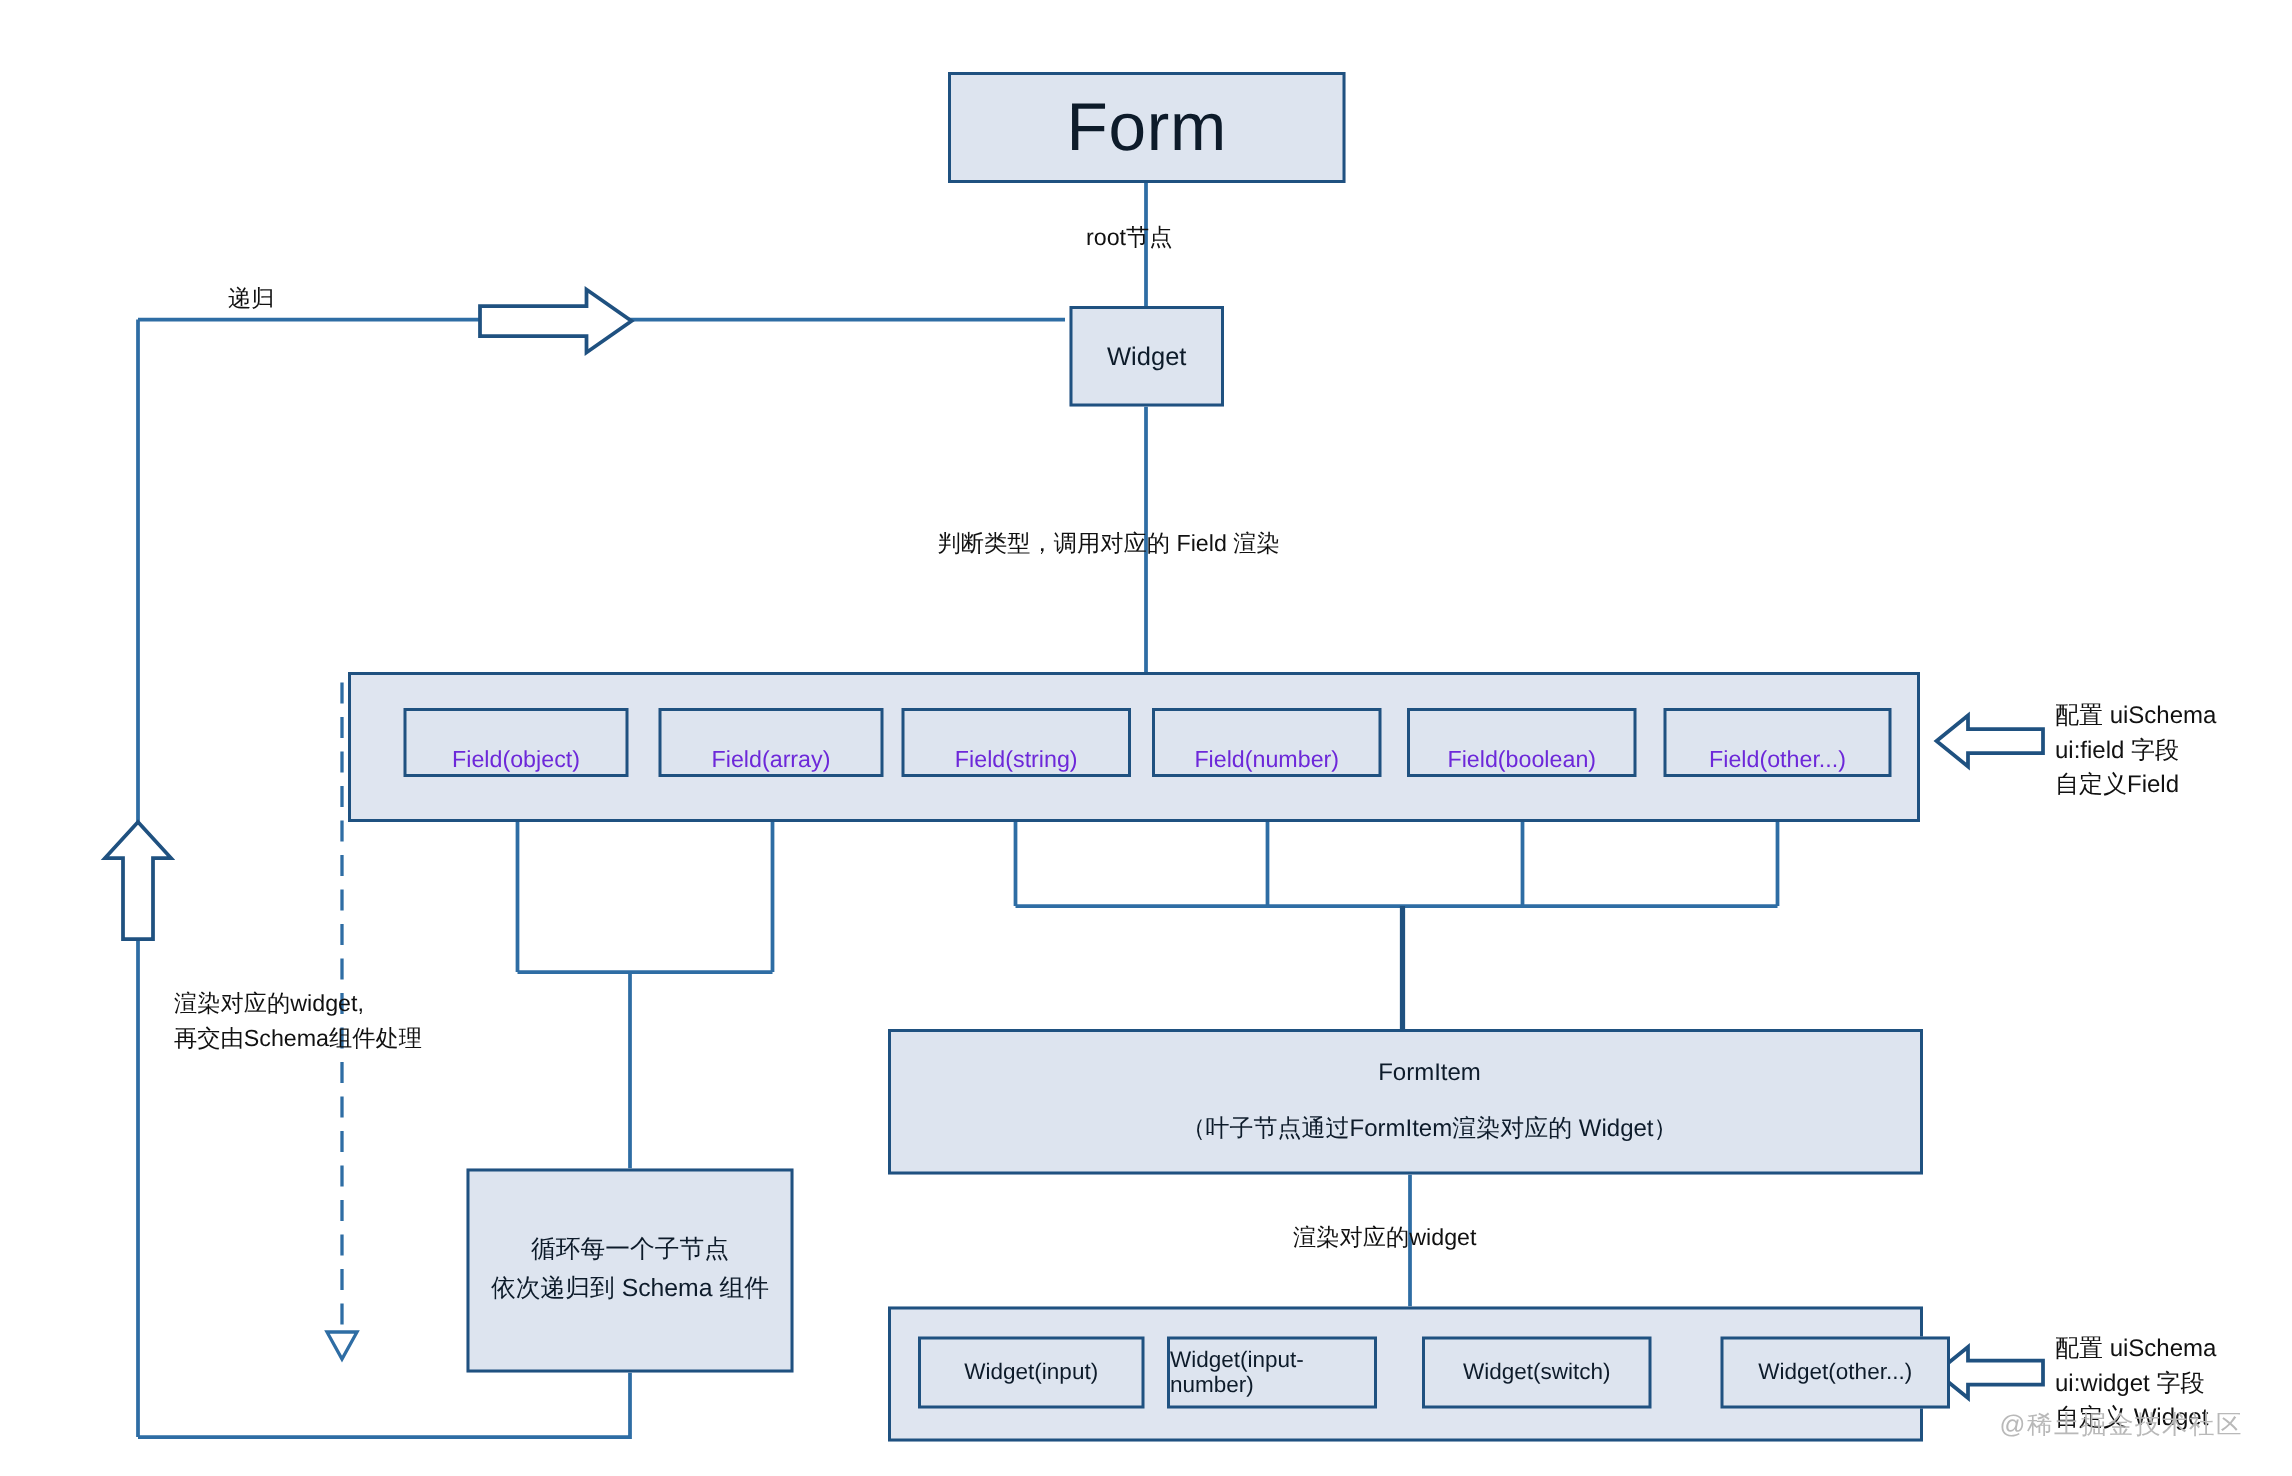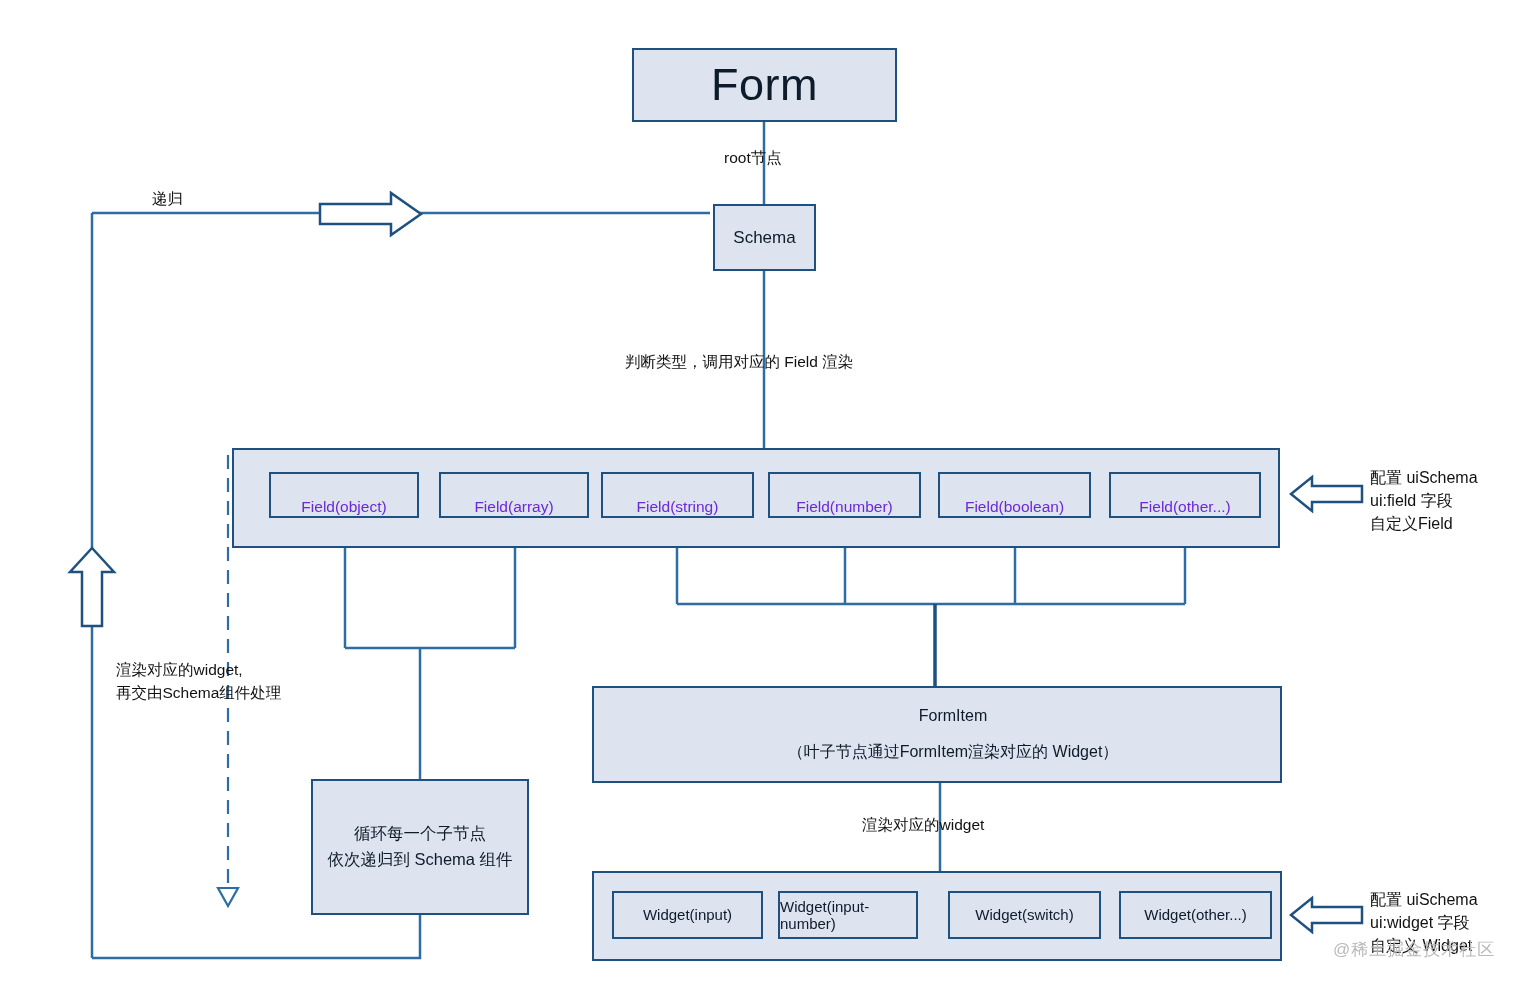--- a/index.html
+++ b/index.html
@@ -192,21 +192,21 @@
 
       <polygon points="1362,907 1312,907 1312,898 1291,915 1312,932 1312,923 1362,923" fill="#ffffff" stroke="#1f5180" stroke-width="2.5"></polygon>
     </g>
   </svg>
 
   <div class="node node-form">
     <span>Form</span>
   </div>
 
   <div class="node node-schema">
-    <span>Schema</span>
+    <span>Widget</span>
   </div>
 
   <div class="band band-fields"></div>
   <div id="field-boxes">
       <div class="field-box" style="left: 269px; width: 150px;">
         <span>Field(object)</span>
       </div>
       <div class="field-box" style="left: 439px; width: 150px;">
         <span>Field(array)</span>
       </div>
@@ -233,21 +233,21 @@
   <div id="widget-boxes">
       <div class="widget-box" style="left: 612px; width: 151px;">
         <span>Widget(input)</span>
       </div>
       <div class="widget-box" style="left: 778px; width: 140px;">
         <span>Widget(input-number)</span>
       </div>
       <div class="widget-box" style="left: 948px; width: 153px;">
         <span>Widget(switch)</span>
       </div>
-      <div class="widget-box" style="left: 1119px; width: 153px;">
+      <div class="widget-box" style="left: 1147px; width: 153px;">
         <span>Widget(other...)</span>
       </div>
     </div>
 
   <div class="node node-loop">
     <span>循环每一个子节点</span>
     <span>依次递归到 Schema 组件</span>
   </div>
 
   <div class="edge-label lbl-recursion">递归</div>

